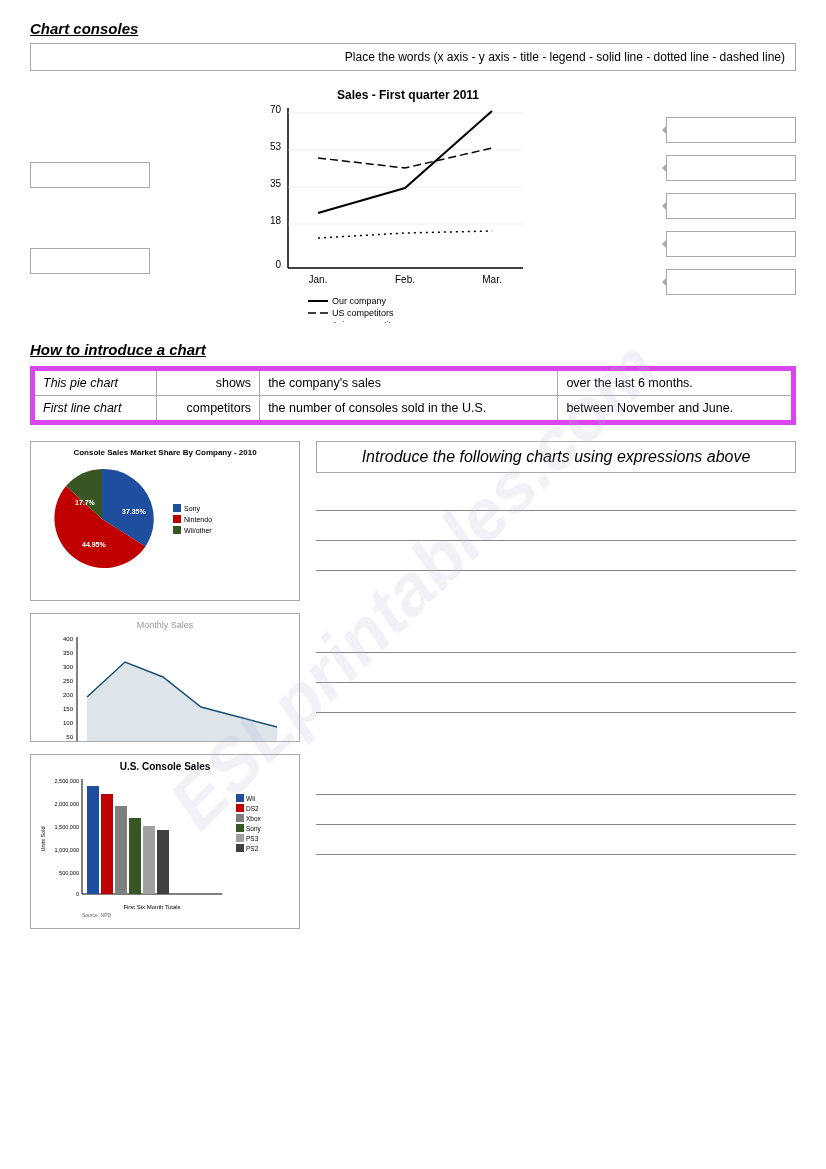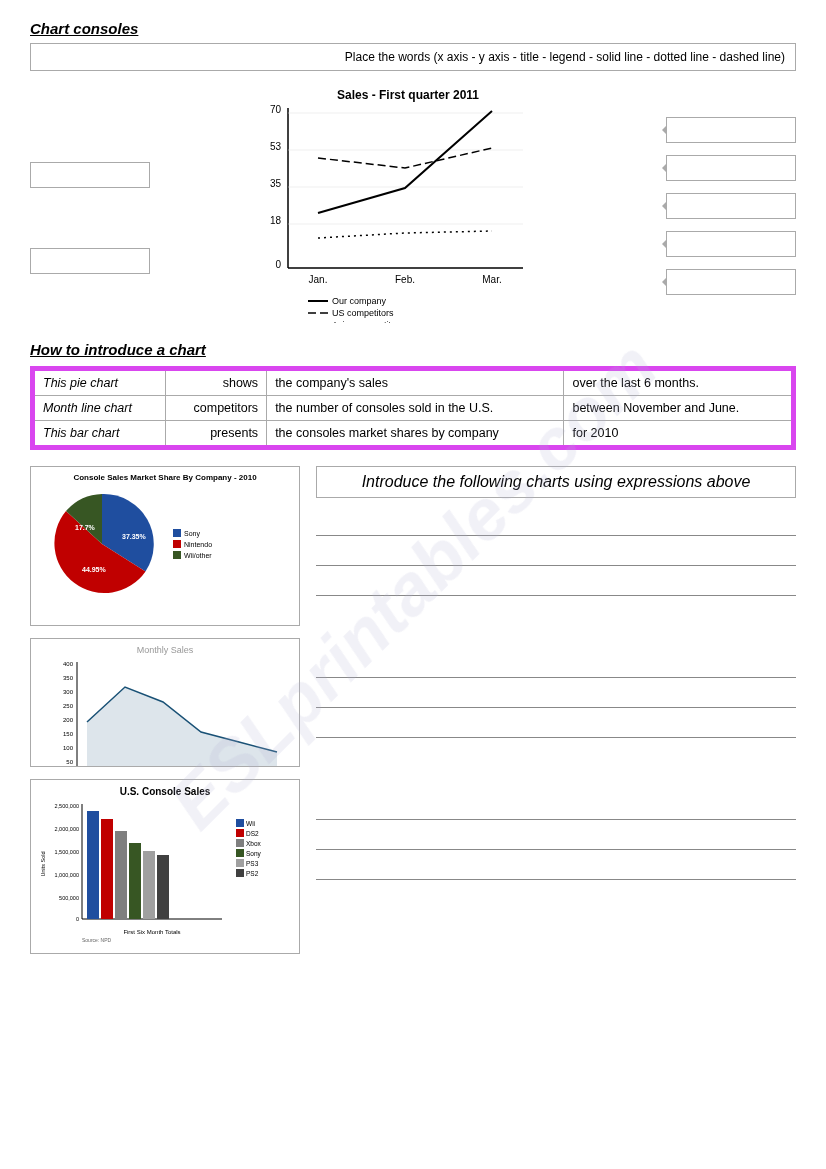--- a/index.html
+++ b/index.html
@@ -322,30 +322,24 @@
 
 <table class="intro-table">
   <tbody>
     <tr>
       <td>This pie chart</td>
       <td>shows</td>
       <td>the company's sales</td>
       <td>over the last 6 months.</td>
     </tr>
     <tr>
-      <td>Month line chart</td>
+      <td>First line chart</td>
       <td>competitors</td>
       <td>the number of consoles sold in the U.S.</td>
       <td>between November and June.</td>
-    </tr>
-    <tr>
-      <td>This  bar chart</td>
-      <td>presents</td>
-      <td>the consoles market shares by company</td>
-      <td>for 2010</td>
     </tr>
   </tbody>
 </table>
 
 <div class="charts-writing">
 
   <div class="charts-column">
 
     <div class="chart-box">
       <div class="pie-chart-title">Console Sales Market Share By Company - 2010</div>

